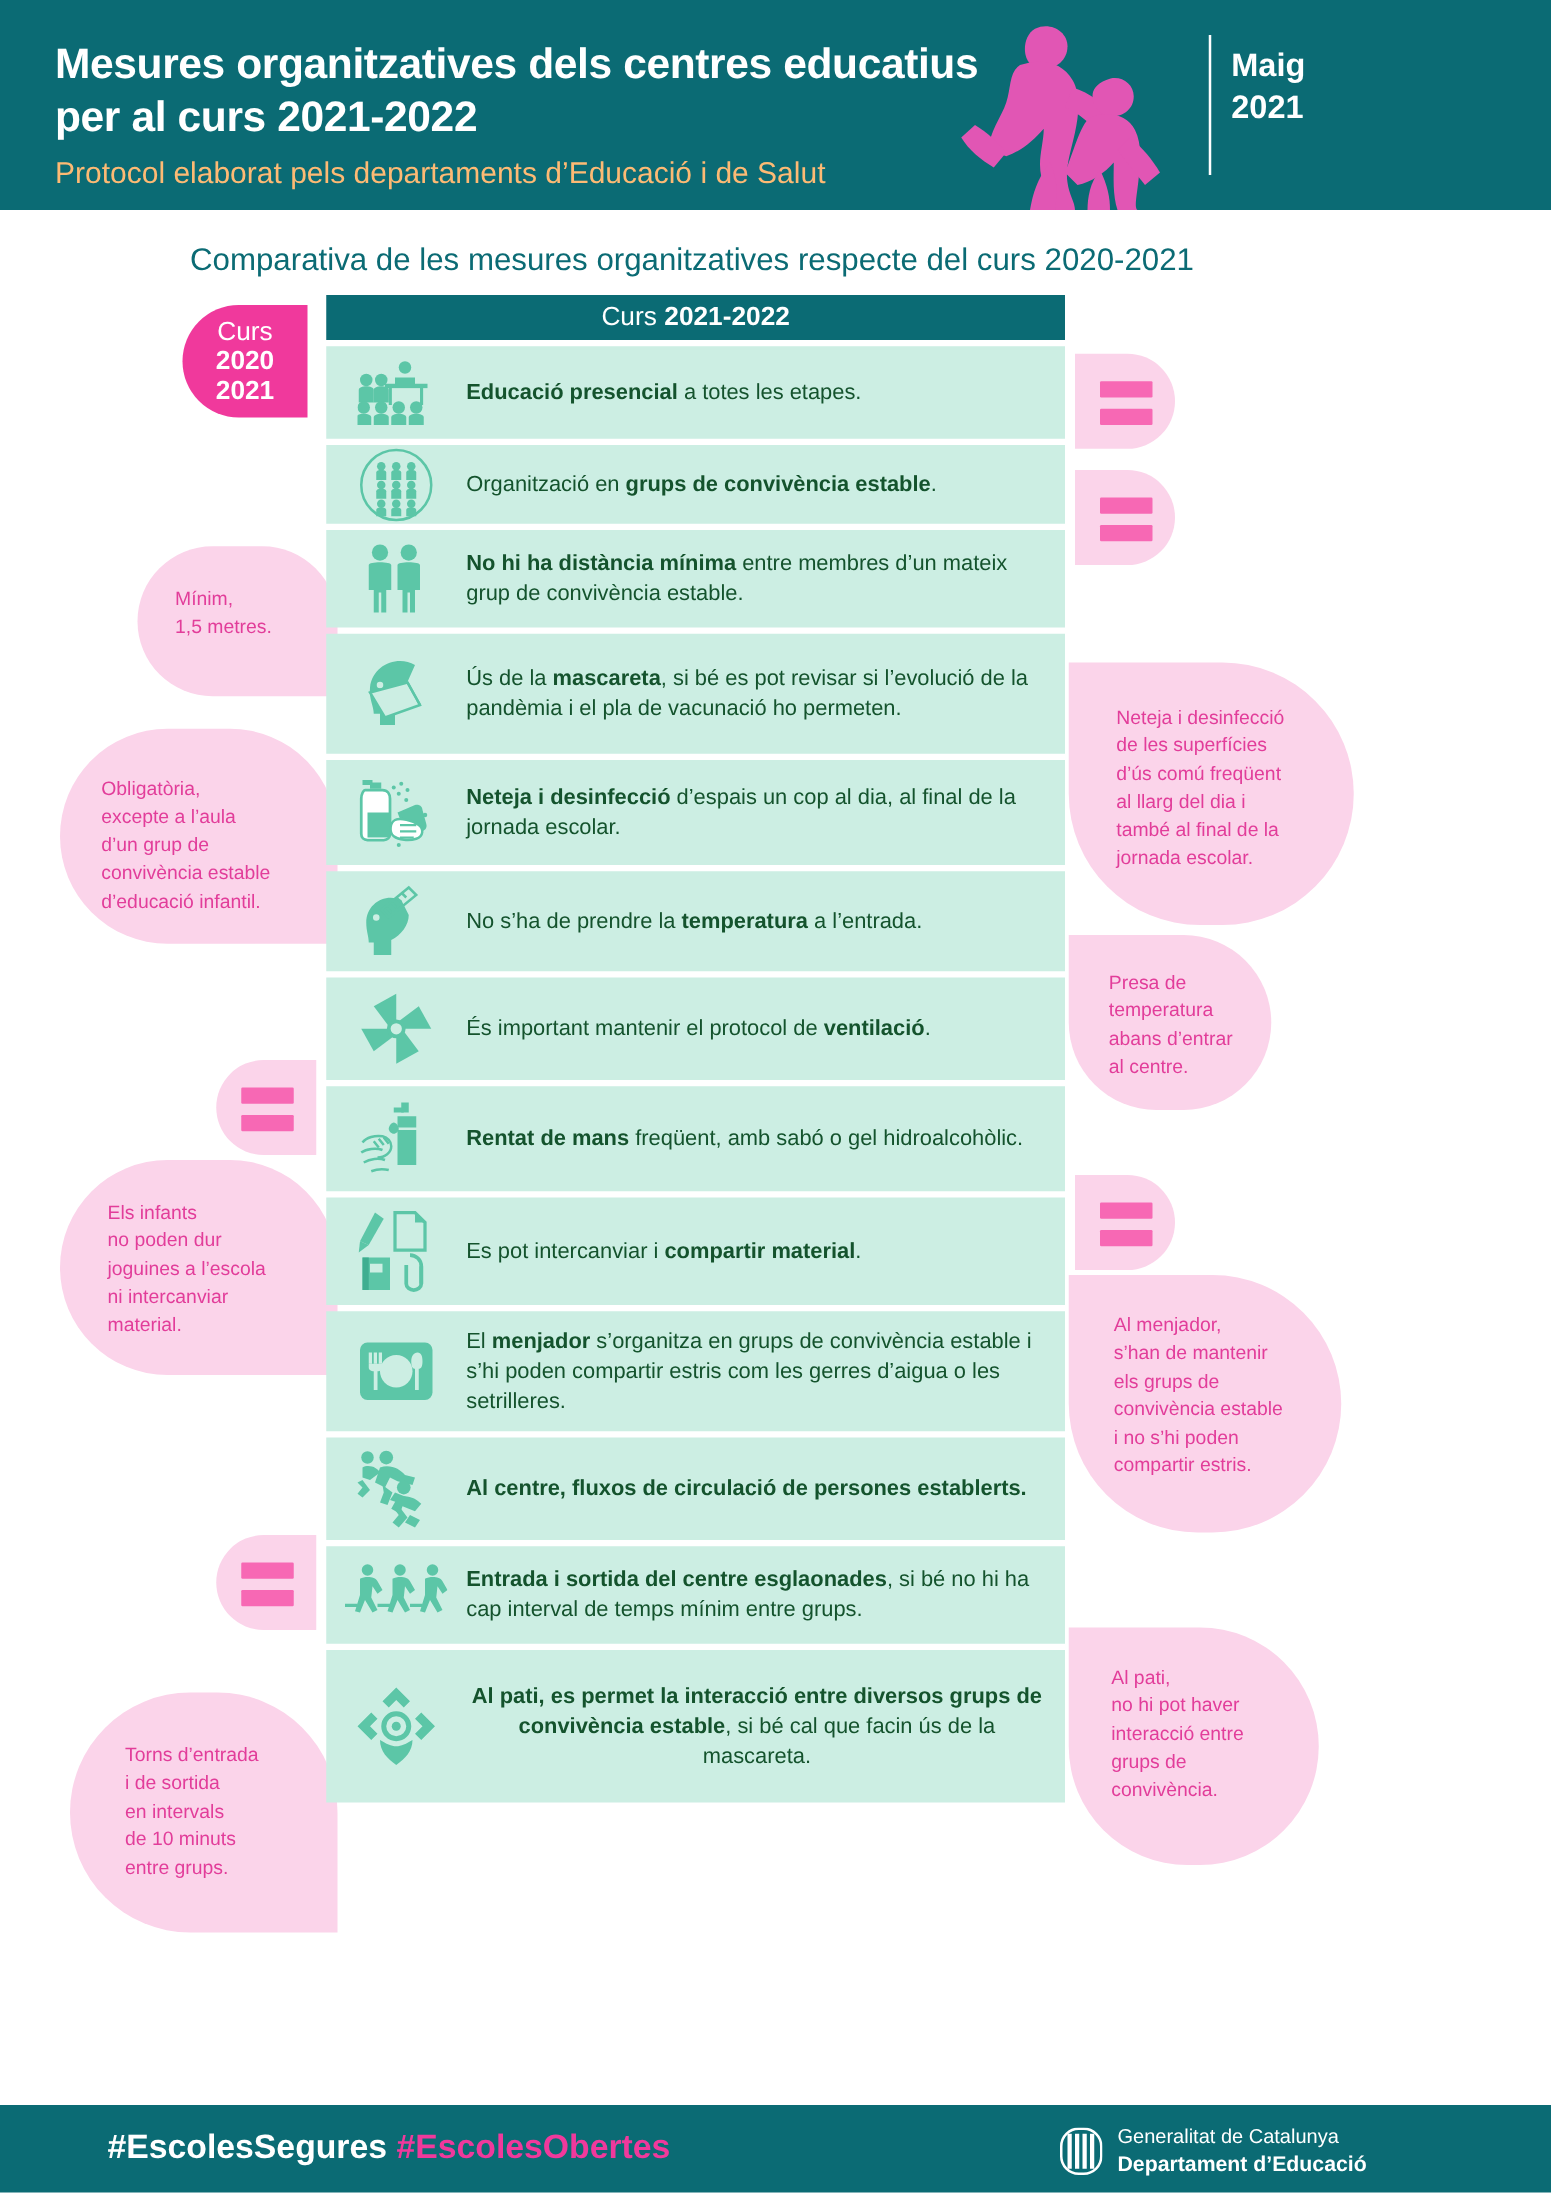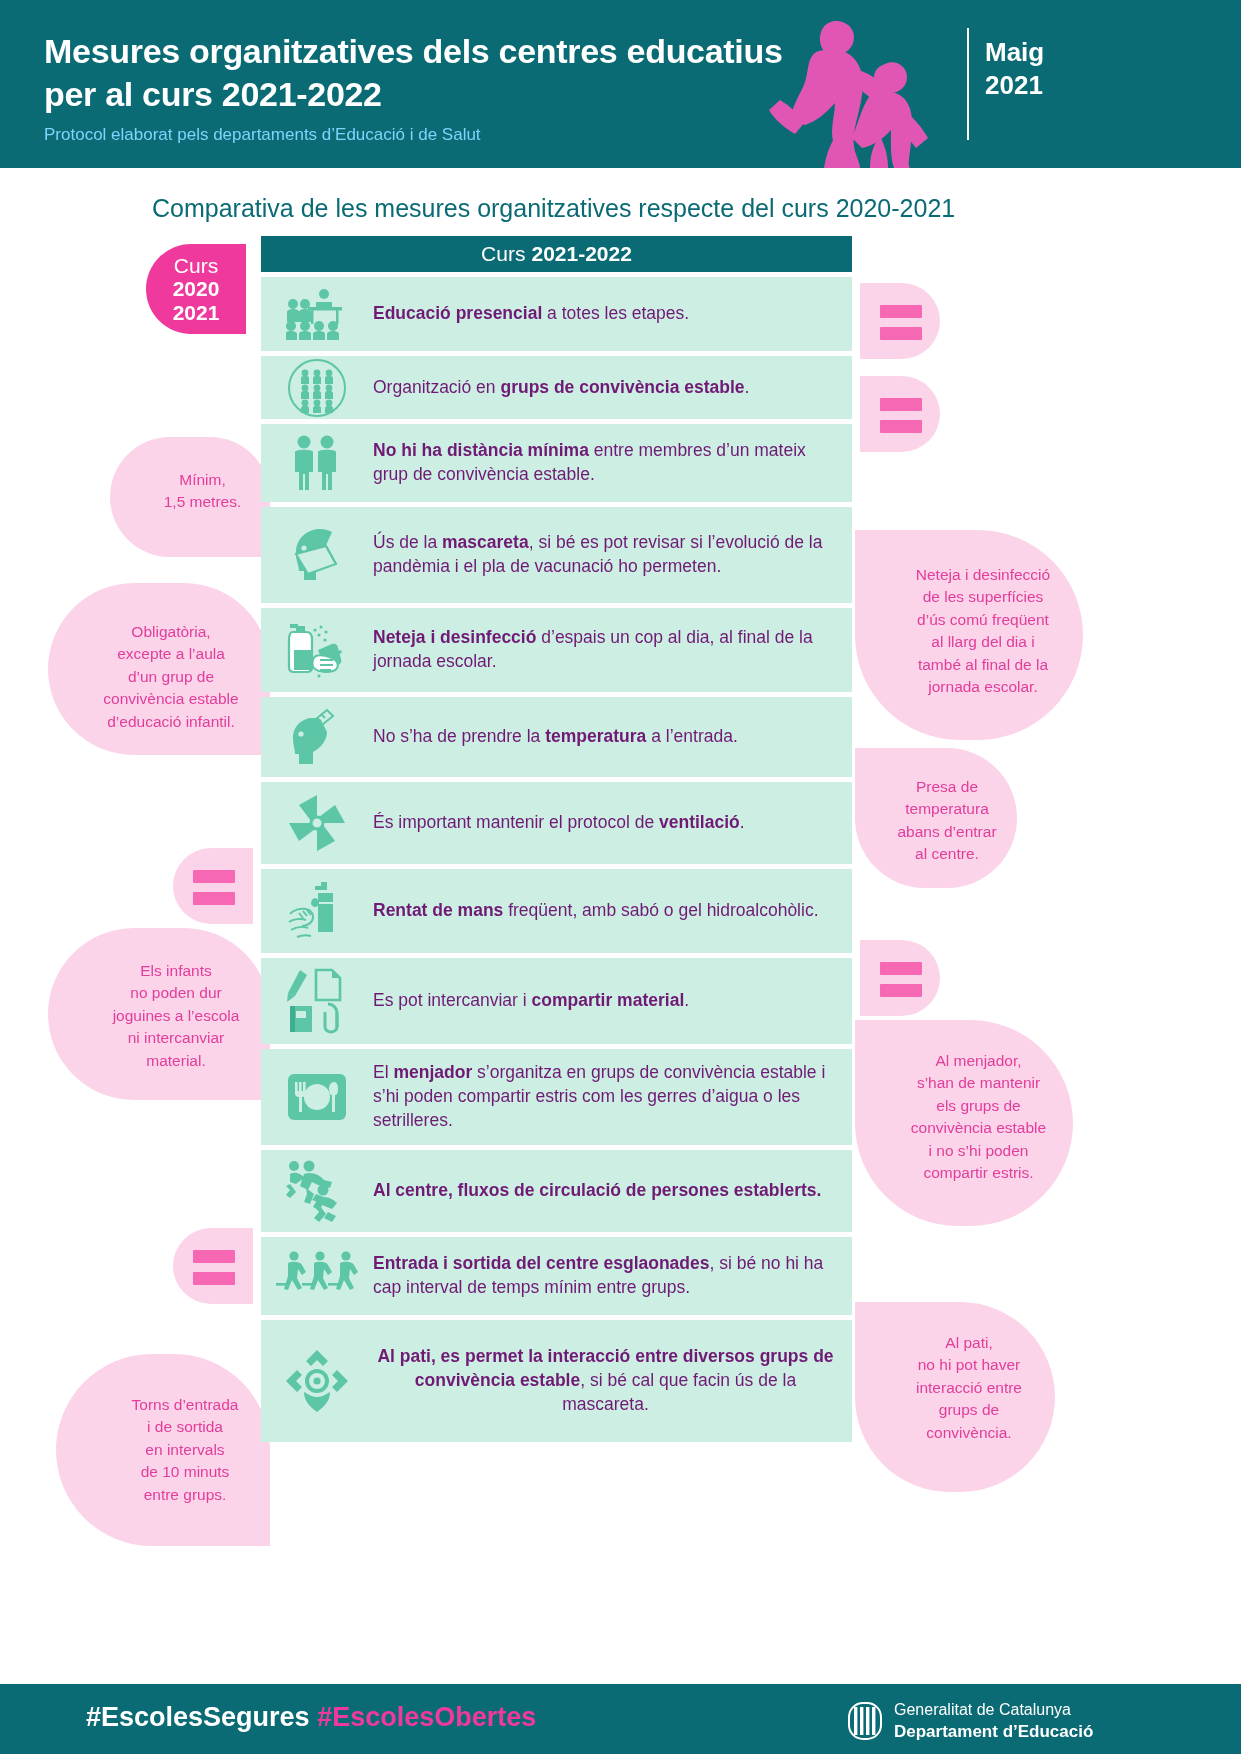--- a/index.html
+++ b/index.html
@@ -15,21 +15,21 @@
     position:absolute;left:0;top:0;width:1241px;height:168px;
     background:#0b6b74;overflow:hidden;
   }
   .header-title{
     position:absolute;left:44px;top:30px;width:800px;
     color:#ffffff;font-size:34px;font-weight:bold;line-height:1.25;
     letter-spacing:-0.3px;
   }
   .header-sub{
     position:absolute;left:44px;top:125px;width:760px;
-    color:#7dd3fc;font-size:17px;font-weight:normal;line-height:1.2;
+    color:#fdba74;font-size:24px;font-weight:normal;line-height:1.2;
   }
   .header-rule{
     position:absolute;left:967px;top:28px;width:2px;height:112px;background:#ffffff;
   }
   .header-date{
     position:absolute;left:985px;top:36px;width:150px;
     color:#ffffff;font-size:26px;font-weight:bold;line-height:1.25;
   }
   .header-art{
     position:absolute;left:720px;top:18px;width:230px;height:150px;
@@ -62,29 +62,29 @@
   .table-head b{margin-left:6px;text-align:center;}
   .rows{position:absolute;left:261px;top:277px;width:591px;z-index:3;}
   .row{
     background:#cceee3;margin-bottom:5px;
     display:flex;align-items:center;position:relative;
   }
   .row .ico{
     width:112px;min-width:112px;display:flex;align-items:center;justify-content:center;
   }
   .row .txt{
-    color:#701a75;font-size:17.5px;line-height:1.37;padding-right:14px;
+    color:#14532d;font-size:17.5px;line-height:1.37;padding-right:14px;
   }
   .row .txt b{font-weight:bold;}
   
   .blob{
     position:absolute;background:#fbd4ea;z-index:1;
     color:#e23d9a;font-size:15.5px;line-height:1.45;
   }
-  .blob .bt{position:absolute;text-align:center;}
+  .blob .bt{position:absolute;}
   .eq{
     position:absolute;background:#fbd4ea;z-index:2;
   }
   .eq i{
     position:absolute;display:block;background:#f768b4;height:13px;border-radius:1px;
   }
   
   .footer{
     position:absolute;left:0;top:1684px;width:1241px;height:70px;background:#0b6b74;
   }

